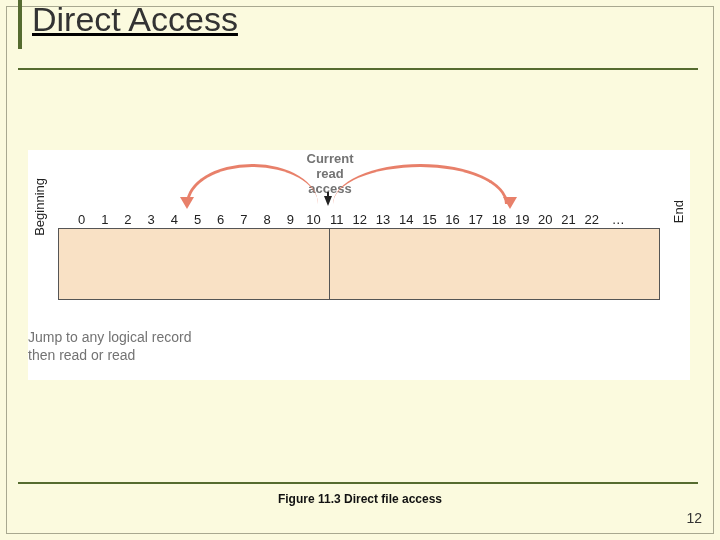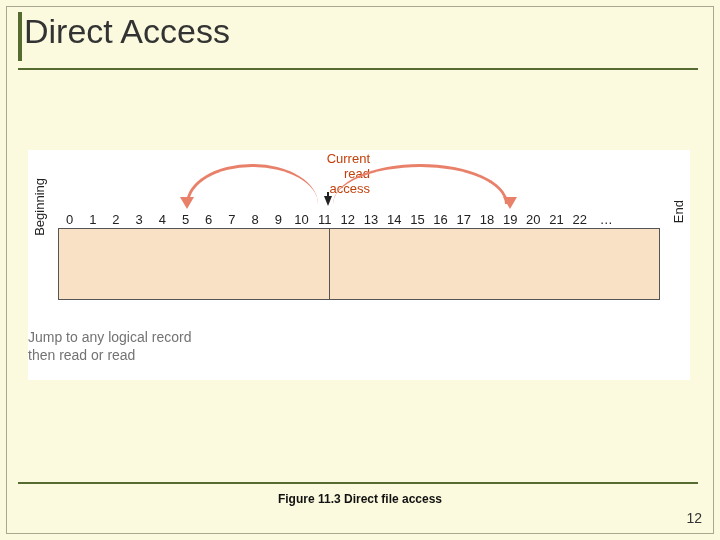--- a/index.html
+++ b/index.html
@@ -9,24 +9,25 @@
     background: #fbfade;
     position: relative;
   }
   .outer-border {
     position: absolute;
     top: 6px; left: 6px; right: 6px; bottom: 6px;
     border: 1px solid #a8a890;
   }
   .title-block {
     position: absolute;
-    left: 18px; top: 12px;
+    left: 18px; top: 0;
     border-left: 4px solid #556b2f;
-    padding-left: 2px;
+    padding-left: 10px;
     padding-bottom: 10px;
+    text-decoration: underline;
   }
   .title {
     font-size: 34px;
     color: #333;
     font-weight: 400;
   }
   .title-rule {
     position: absolute;
     left: 18px; right: 22px; top: 68px;
     height: 2px;
@@ -63,24 +64,25 @@
     border-right: 7px solid transparent;
     border-top: 12px solid #e8806a;
   }
   .arrow-head.left { left: 152px; top: 47px; }
   .arrow-head.right { left: 475px; top: 47px; }
   .pointer-label {
     position: absolute;
     top: 2px;
     left: 262px;
     width: 80px;
-    text-align: right;
+    text-align: center;
     font-size: 13px;
-    color: #c2410c;
+    color: #737373;
     line-height: 1.15;
+    font-weight: bold;
   }
   .small-arrow {
     position: absolute;
     left: 296px; top: 46px;
     width: 0; height: 0;
     border-left: 4px solid transparent;
     border-right: 4px solid transparent;
     border-top: 10px solid #222;
   }
   .small-arrow::before {
@@ -93,21 +95,21 @@
     position: absolute;
     font-size: 13px;
     color: #222;
     writing-mode: vertical-rl;
     transform: rotate(180deg);
   }
   .vlabel.begin { left: 4px; top: 28px; }
   .vlabel.end { right: 4px; top: 50px; }
   .tick-row {
     position: absolute;
-    left: 30px; right: 30px;
+    left: 42px; right: 30px;
     top: 62px;
     font-size: 13px;
     color: #222;
     letter-spacing: 0;
     white-space: nowrap;
   }
   .tick-row span { display: inline-block; width: 23.2px; text-align: center; }
   .tick-row .wide { width: 30px; }
   .record-bar {
     position: absolute;

